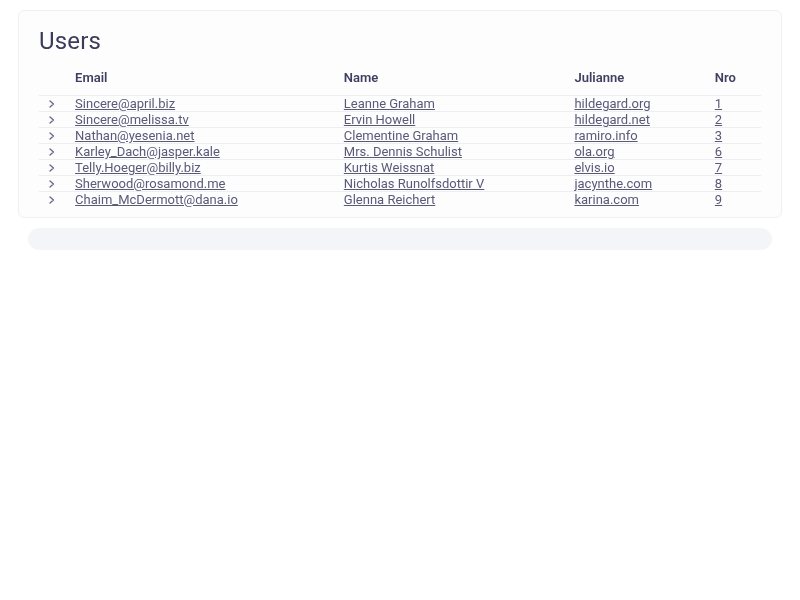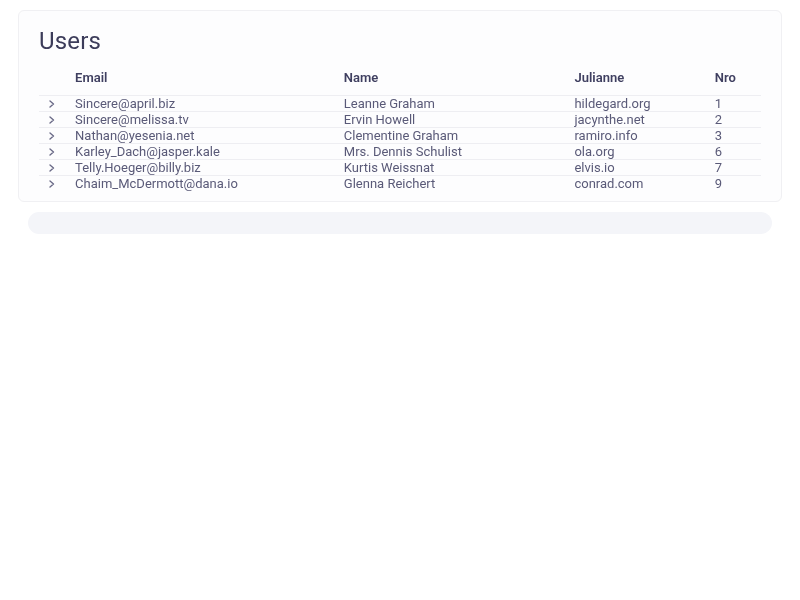--- a/index.html
+++ b/index.html
@@ -40,20 +40,21 @@
     border-top: 1px solid #eeeef2;
   }
   tbody td {
     padding: 0 6px;
     color: #5a5a78;
     font-size: 13px;
     vertical-align: middle;
     white-space: nowrap;
     overflow: hidden;
     text-overflow: ellipsis;
+    text-decoration: underline;
   }
   col.c-exp  { width: 30px; }
   col.c-email{ width: 268px; }
   col.c-name { width: 230px; }
   col.c-web  { width: 140px; }
   col.c-nro  { width: 52px; }
   .expander {
     display: inline-flex;
     align-items: center;
     justify-content: center;
@@ -104,21 +105,21 @@
           <td>1</td>
         </tr>
         <tr>
           <td><span class="expander">
               <svg width="8" height="8" viewBox="0 0 8 8" fill="none">
                 <path d="M2 1 L5.5 4 L2 7" stroke="#6b6b88" stroke-width="1.4" stroke-linecap="round" stroke-linejoin="round"></path>
               </svg>
             </span></td>
           <td>Sincere@melissa.tv</td>
           <td>Ervin Howell</td>
-          <td>jacynthe.net</td>
+          <td>hildegard.net</td>
           <td>2</td>
         </tr>
         <tr>
           <td><span class="expander">
               <svg width="8" height="8" viewBox="0 0 8 8" fill="none">
                 <path d="M2 1 L5.5 4 L2 7" stroke="#6b6b88" stroke-width="1.4" stroke-linecap="round" stroke-linejoin="round"></path>
               </svg>
             </span></td>
           <td>Nathan@yesenia.net</td>
           <td>Clementine Graham</td>
@@ -146,22 +147,33 @@
           <td>Kurtis Weissnat</td>
           <td>elvis.io</td>
           <td>7</td>
         </tr>
         <tr>
           <td><span class="expander">
               <svg width="8" height="8" viewBox="0 0 8 8" fill="none">
                 <path d="M2 1 L5.5 4 L2 7" stroke="#6b6b88" stroke-width="1.4" stroke-linecap="round" stroke-linejoin="round"></path>
               </svg>
             </span></td>
+          <td>Sherwood@rosamond.me</td>
+          <td>Nicholas Runolfsdottir V</td>
+          <td>jacynthe.com</td>
+          <td>8</td>
+        </tr>
+        <tr>
+          <td><span class="expander">
+              <svg width="8" height="8" viewBox="0 0 8 8" fill="none">
+                <path d="M2 1 L5.5 4 L2 7" stroke="#6b6b88" stroke-width="1.4" stroke-linecap="round" stroke-linejoin="round"></path>
+              </svg>
+            </span></td>
           <td>Chaim_McDermott@dana.io</td>
           <td>Glenna Reichert</td>
-          <td>conrad.com</td>
+          <td>karina.com</td>
           <td>9</td>
         </tr>
       </tbody>
   </table>
 </div>
 
 <div class="footer-bar"></div>
 
 </body></html>

